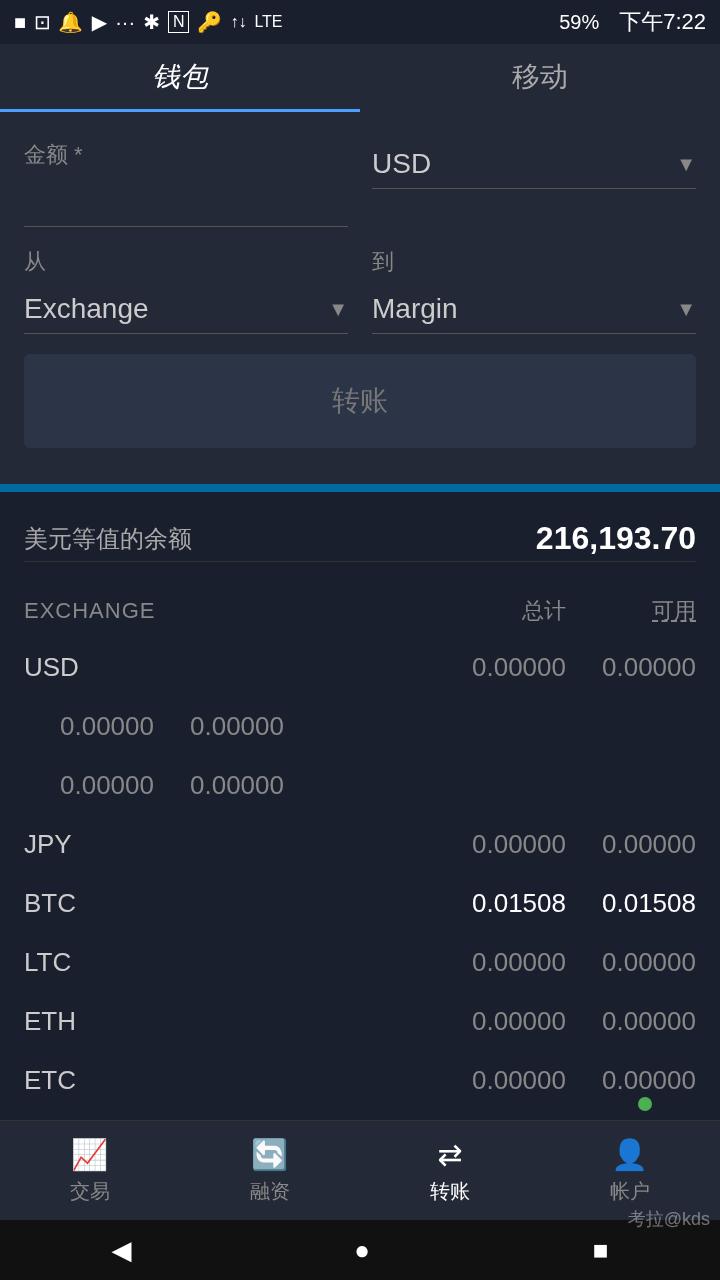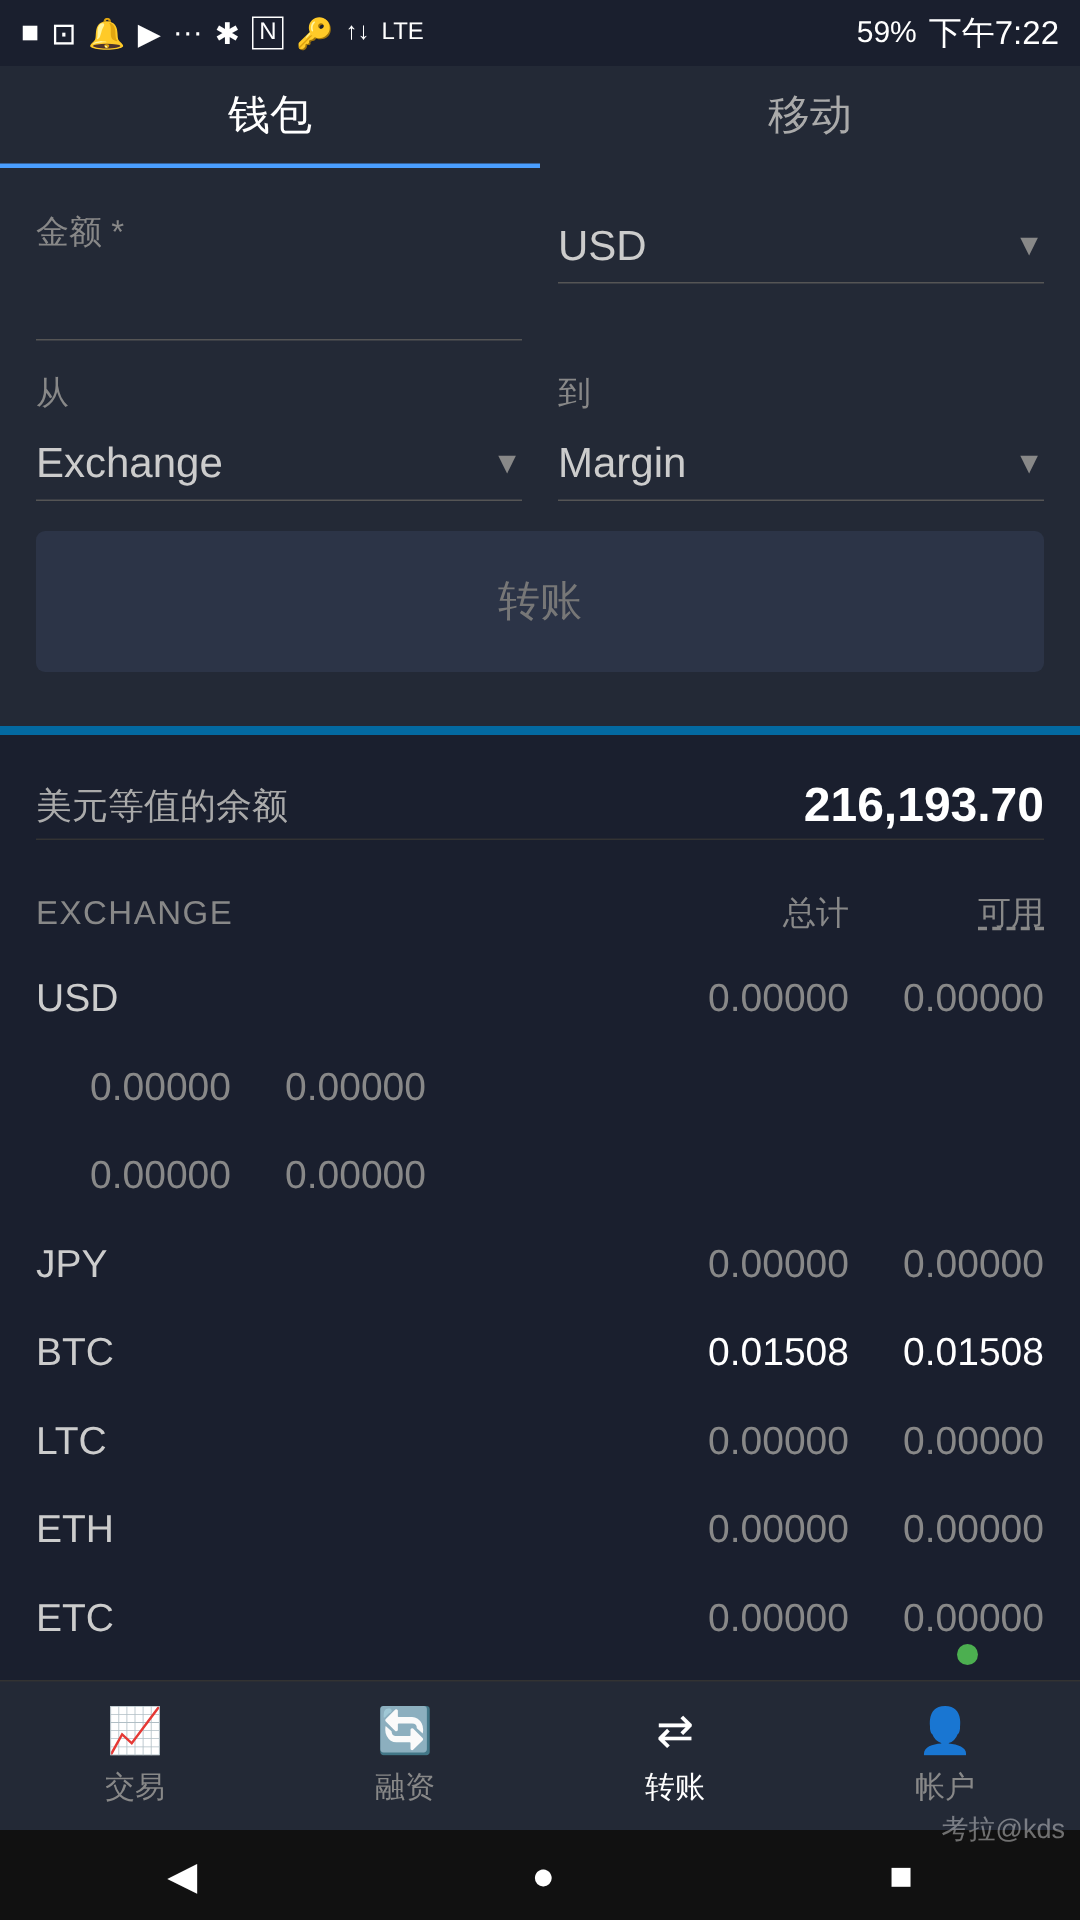--- a/index.html
+++ b/index.html
@@ -24,21 +24,21 @@
       padding: 0 14px;
     }
     .status-left {
       display: flex;
       align-items: center;
       gap: 8px;
     }
     .status-right {
       display: flex;
       align-items: center;
-      gap: 8px;
+      gap: 20px;
       font-size: 22px;
       color: #fff;
     }
     .status-icon {
       color: #fff;
       font-size: 20px;
     }
 
     
     .top-tabs {
@@ -53,27 +53,28 @@
       align-items: center;
       justify-content: center;
       font-size: 28px;
       color: #aaa;
       border-bottom: 3px solid transparent;
       cursor: pointer;
     }
     .top-tab.active {
       color: #fff;
       border-bottom: 3px solid #4a9eff;
+      font-style: italic;
     }
 
     
     .form-area {
       background: #232936;
       padding: 28px 24px 36px 24px;
-      border-bottom: 6px solid #0369a1;
+      border-bottom: 8px solid #0369a1;
     }
 
     .form-row {
       display: flex;
       gap: 24px;
       margin-bottom: 20px;
     }
 
     .form-field {
       flex: 1;

